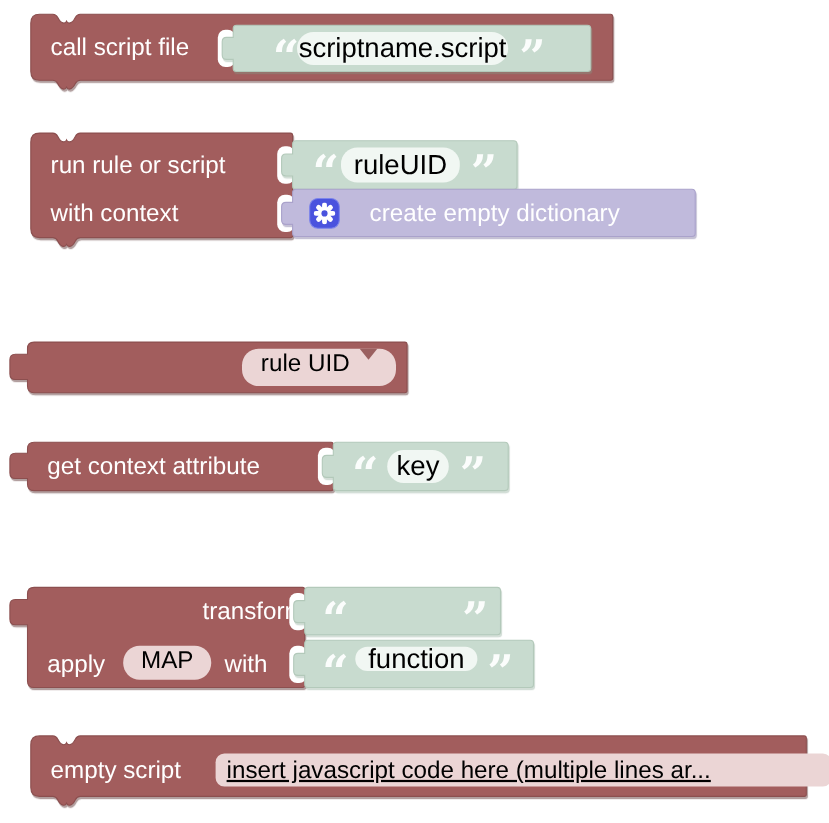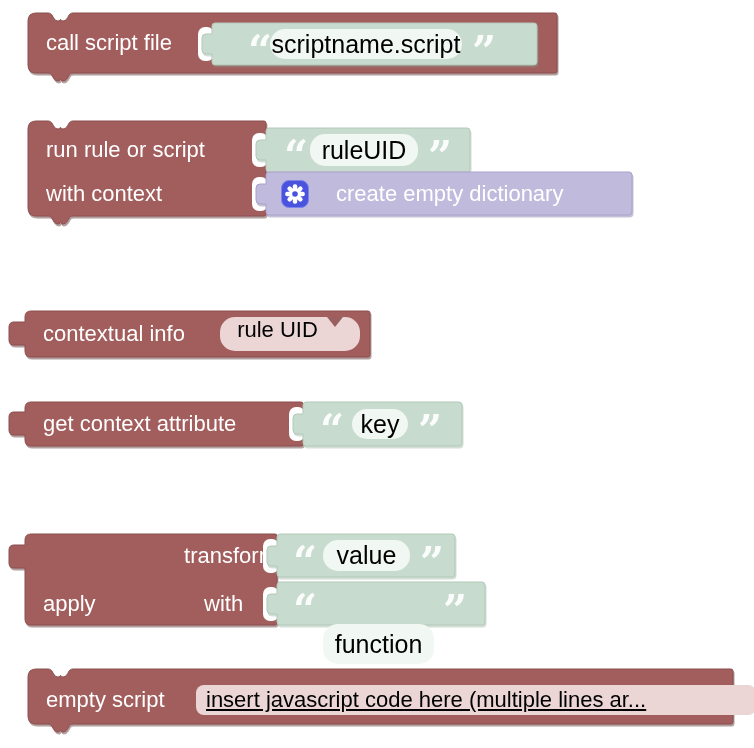--- a/index.html
+++ b/index.html
@@ -103,21 +103,20 @@
         <circle r="2.8" fill="#4a53de"></circle>
       </svg>
     </div>
     <span class="lbl" style="left:308px;top:51px;height:43px;">create empty dictionary</span>
   </div>
 
   <div class="block" style="left:9px;top:311px;width:361px;height:46px;">
     <svg class="bsvg sh-maroon" style="left:0;top:0;" width="361" height="46" viewBox="-16 0 361 46">
       <path class="maroon-shape" d="M 6 0 H 343 Q 345 0 345 2 V 44 Q 345 46 343 46 H 6 Q 0 46 0 40 V 34 H -11 Q -16 34 -16 29 V 16 Q -16 11 -11 11 H 0 V 6 Q 0 0 6 0 Z"></path>
     </svg>
-    <span class="lbl" style="left:34px;top:0;height:46px;">contextual info</span>
     <div class="pinkpill" style="left:211px;top:6px;width:140px;height:34px;">
       <span>rule UID</span>
       <span class="dd-arrow"></span>
     </div>
   </div>
 
   <div class="block" style="left:9px;top:402px;width:453px;height:44px;border-radius:22px;">
     <svg class="bsvg sh-maroon" style="left:0;top:0;" width="294" height="44" viewBox="-16 0 294 44">
       <path class="maroon-shape" d="M 6 0 H 276 Q 278 0 278 2 V 42 Q 278 44 276 44 H 6 Q 0 44 0 38 V 33 H -11 Q -16 33 -16 28 V 15 Q -16 10 -11 10 H 0 V 6 Q 0 0 6 0 Z"></path>
     </svg>
@@ -137,34 +136,34 @@
     <svg class="bsvg sh-maroon" style="left:0;top:0;" width="268" height="91" viewBox="-16 0 268 91">
       <path class="maroon-shape" d="M 6 0 H 250 Q 252 0 252 2 V 89 Q 252 91 250 91 H 6 Q 0 91 0 85 V 34 H -11 Q -16 34 -16 29 V 16 Q -16 11 -11 11 H 0 V 6 Q 0 0 6 0 Z"></path>
     </svg>
     <span class="lbl" style="left:28px;top:0;height:43px;width:240px;justify-content:flex-end;">transform</span>
 
     <div class="socket" style="left:254px;top:5px;"></div>
     <svg class="bsvg sh-sage" style="left:258px;top:0;" width="188" height="43" viewBox="-10 0 188 43">
       <path class="sage-shape" d="M 3 0 H 175 Q 178 0 178 3 V 40 Q 178 43 175 43 H 3 Q 0 43 0 40 V 32 H -6 Q -10 32 -10 28 V 16 Q -10 12 -6 12 H 0 V 3 Q 0 0 3 0 Z"></path>
     </svg>
     <span class="q" style="left:284px;top:8px;">“</span>
-    <div class="pill" style="left:314px;top:6px;width:87px;height:31px;">
-      <span>value</span>
-    </div>
     <span class="q" style="left:411px;top:8px;">”</span>
 
     <span class="lbl" style="left:34px;top:48px;height:43px;">apply</span>
+    <div class="pinkpill" style="left:103px;top:53px;width:80px;height:31px;">
+      <span>MAP</span>
+    </div>
     <span class="lbl" style="left:195px;top:48px;height:43px;">with</span>
 
     <div class="socket" style="left:254px;top:53px;"></div>
     <svg class="bsvg sh-sage" style="left:258px;top:48px;" width="218" height="43" viewBox="-10 0 218 43">
       <path class="sage-shape" d="M 3 0 H 205 Q 208 0 208 3 V 40 Q 208 43 205 43 H 3 Q 0 43 0 40 V 32 H -6 Q -10 32 -10 28 V 16 Q -10 12 -6 12 H 0 V 3 Q 0 0 3 0 Z"></path>
     </svg>
     <span class="q" style="left:284px;top:56px;">“</span>
-    <div class="pill" style="left:314px;top:54px;width:111px;height:40px;margin-top:36px;">
+    <div class="pill" style="left:314px;top:54px;width:111px;height:22px;">
       <span>function</span>
     </div>
     <span class="q" style="left:434px;top:56px;">”</span>
   </div>
 
   <div class="block" style="left:28px;top:669px;width:705px;height:64px;">
     <svg class="bsvg sh-maroon" style="left:0;top:0;" width="705" height="64" viewBox="0 0 705 64">
       <path class="maroon-shape" d="M 8 0 H 20 C 22 0 23.5 1 24.5 3 C 25.5 5 27 8 30 8 C 31.6 8 32.3 6.7 32.5 6.2 C 32.7 6.7 33.4 8 35 8 C 38 8 39.5 5 40.5 3 C 41.5 1 43 0 45 0 H 703 Q 705 0 705 2 V 53 Q 705 55 703 55 H 45 C 43 55 41.5 56 40.5 58 C 39.5 60 38 63 35 63 C 33.4 63 32.7 61.7 32.5 61.2 C 32.3 61.7 31.6 63 30 63 C 27 63 25.5 60 24.5 58 C 23.5 56 22 55 20 55 H 8 Q 0 55 0 47 V 8 Q 0 0 8 0 Z"></path>
     </svg>
     <span class="lbl" style="left:18px;top:9px;height:44px;">empty script</span>

